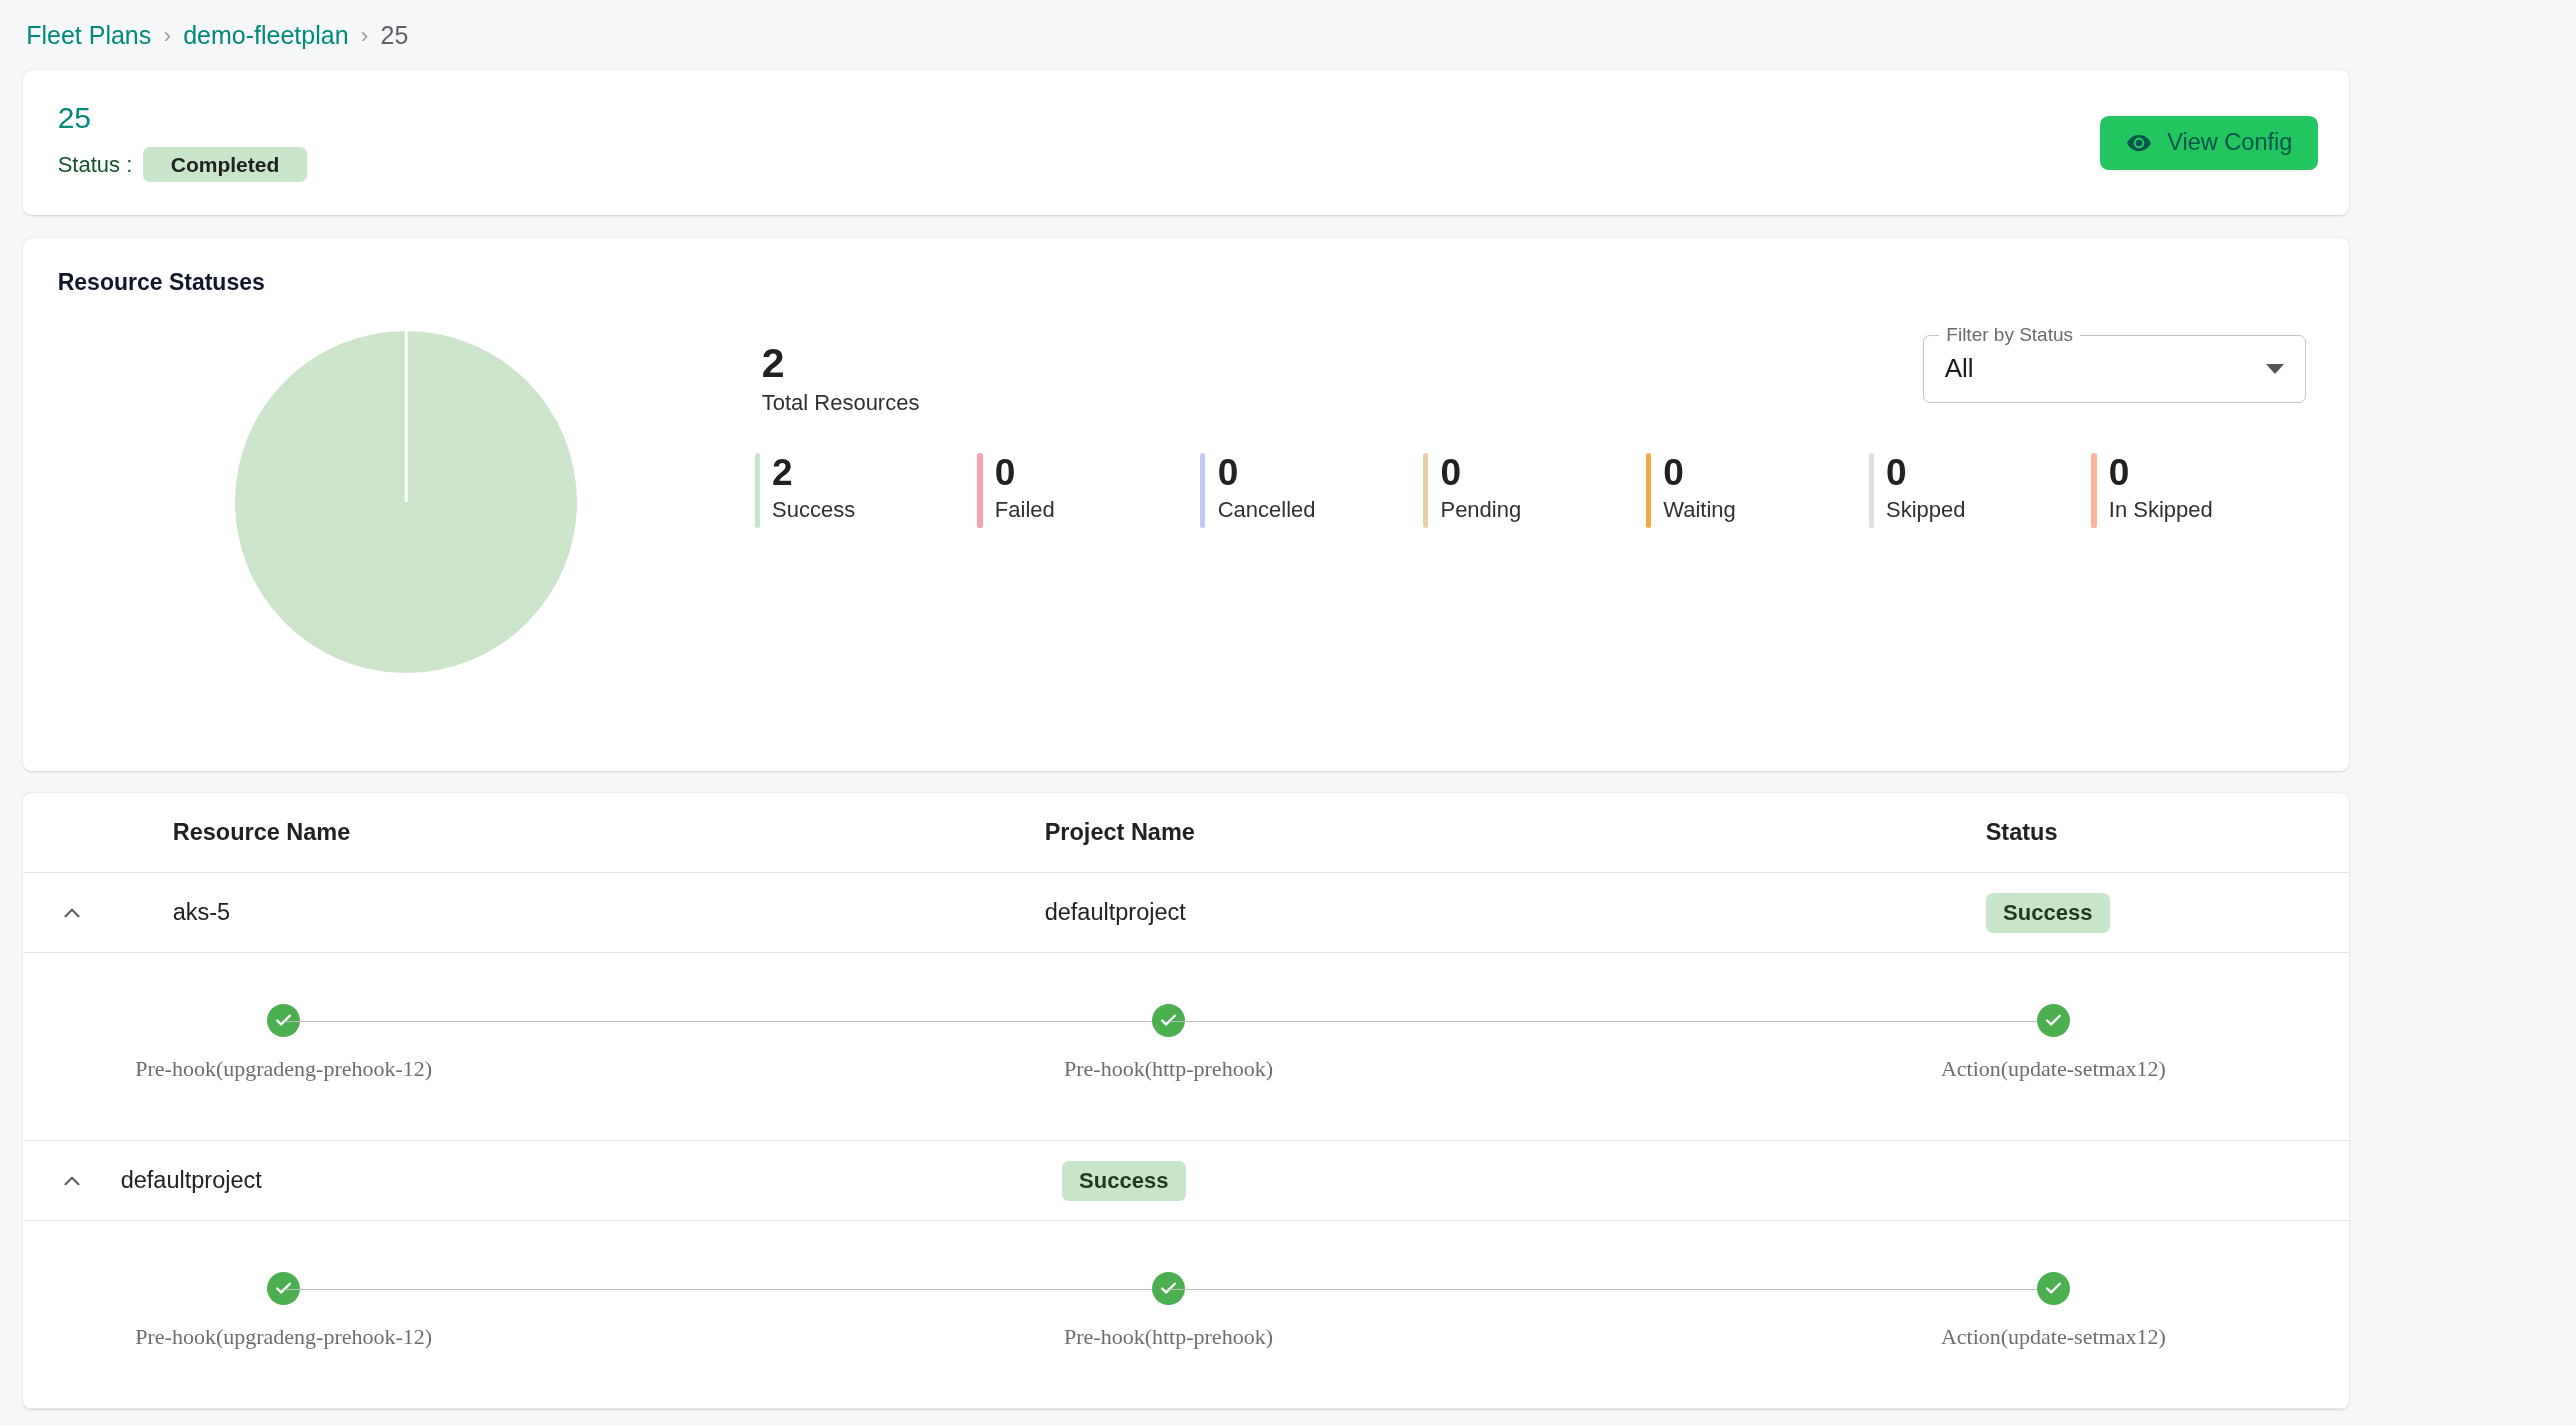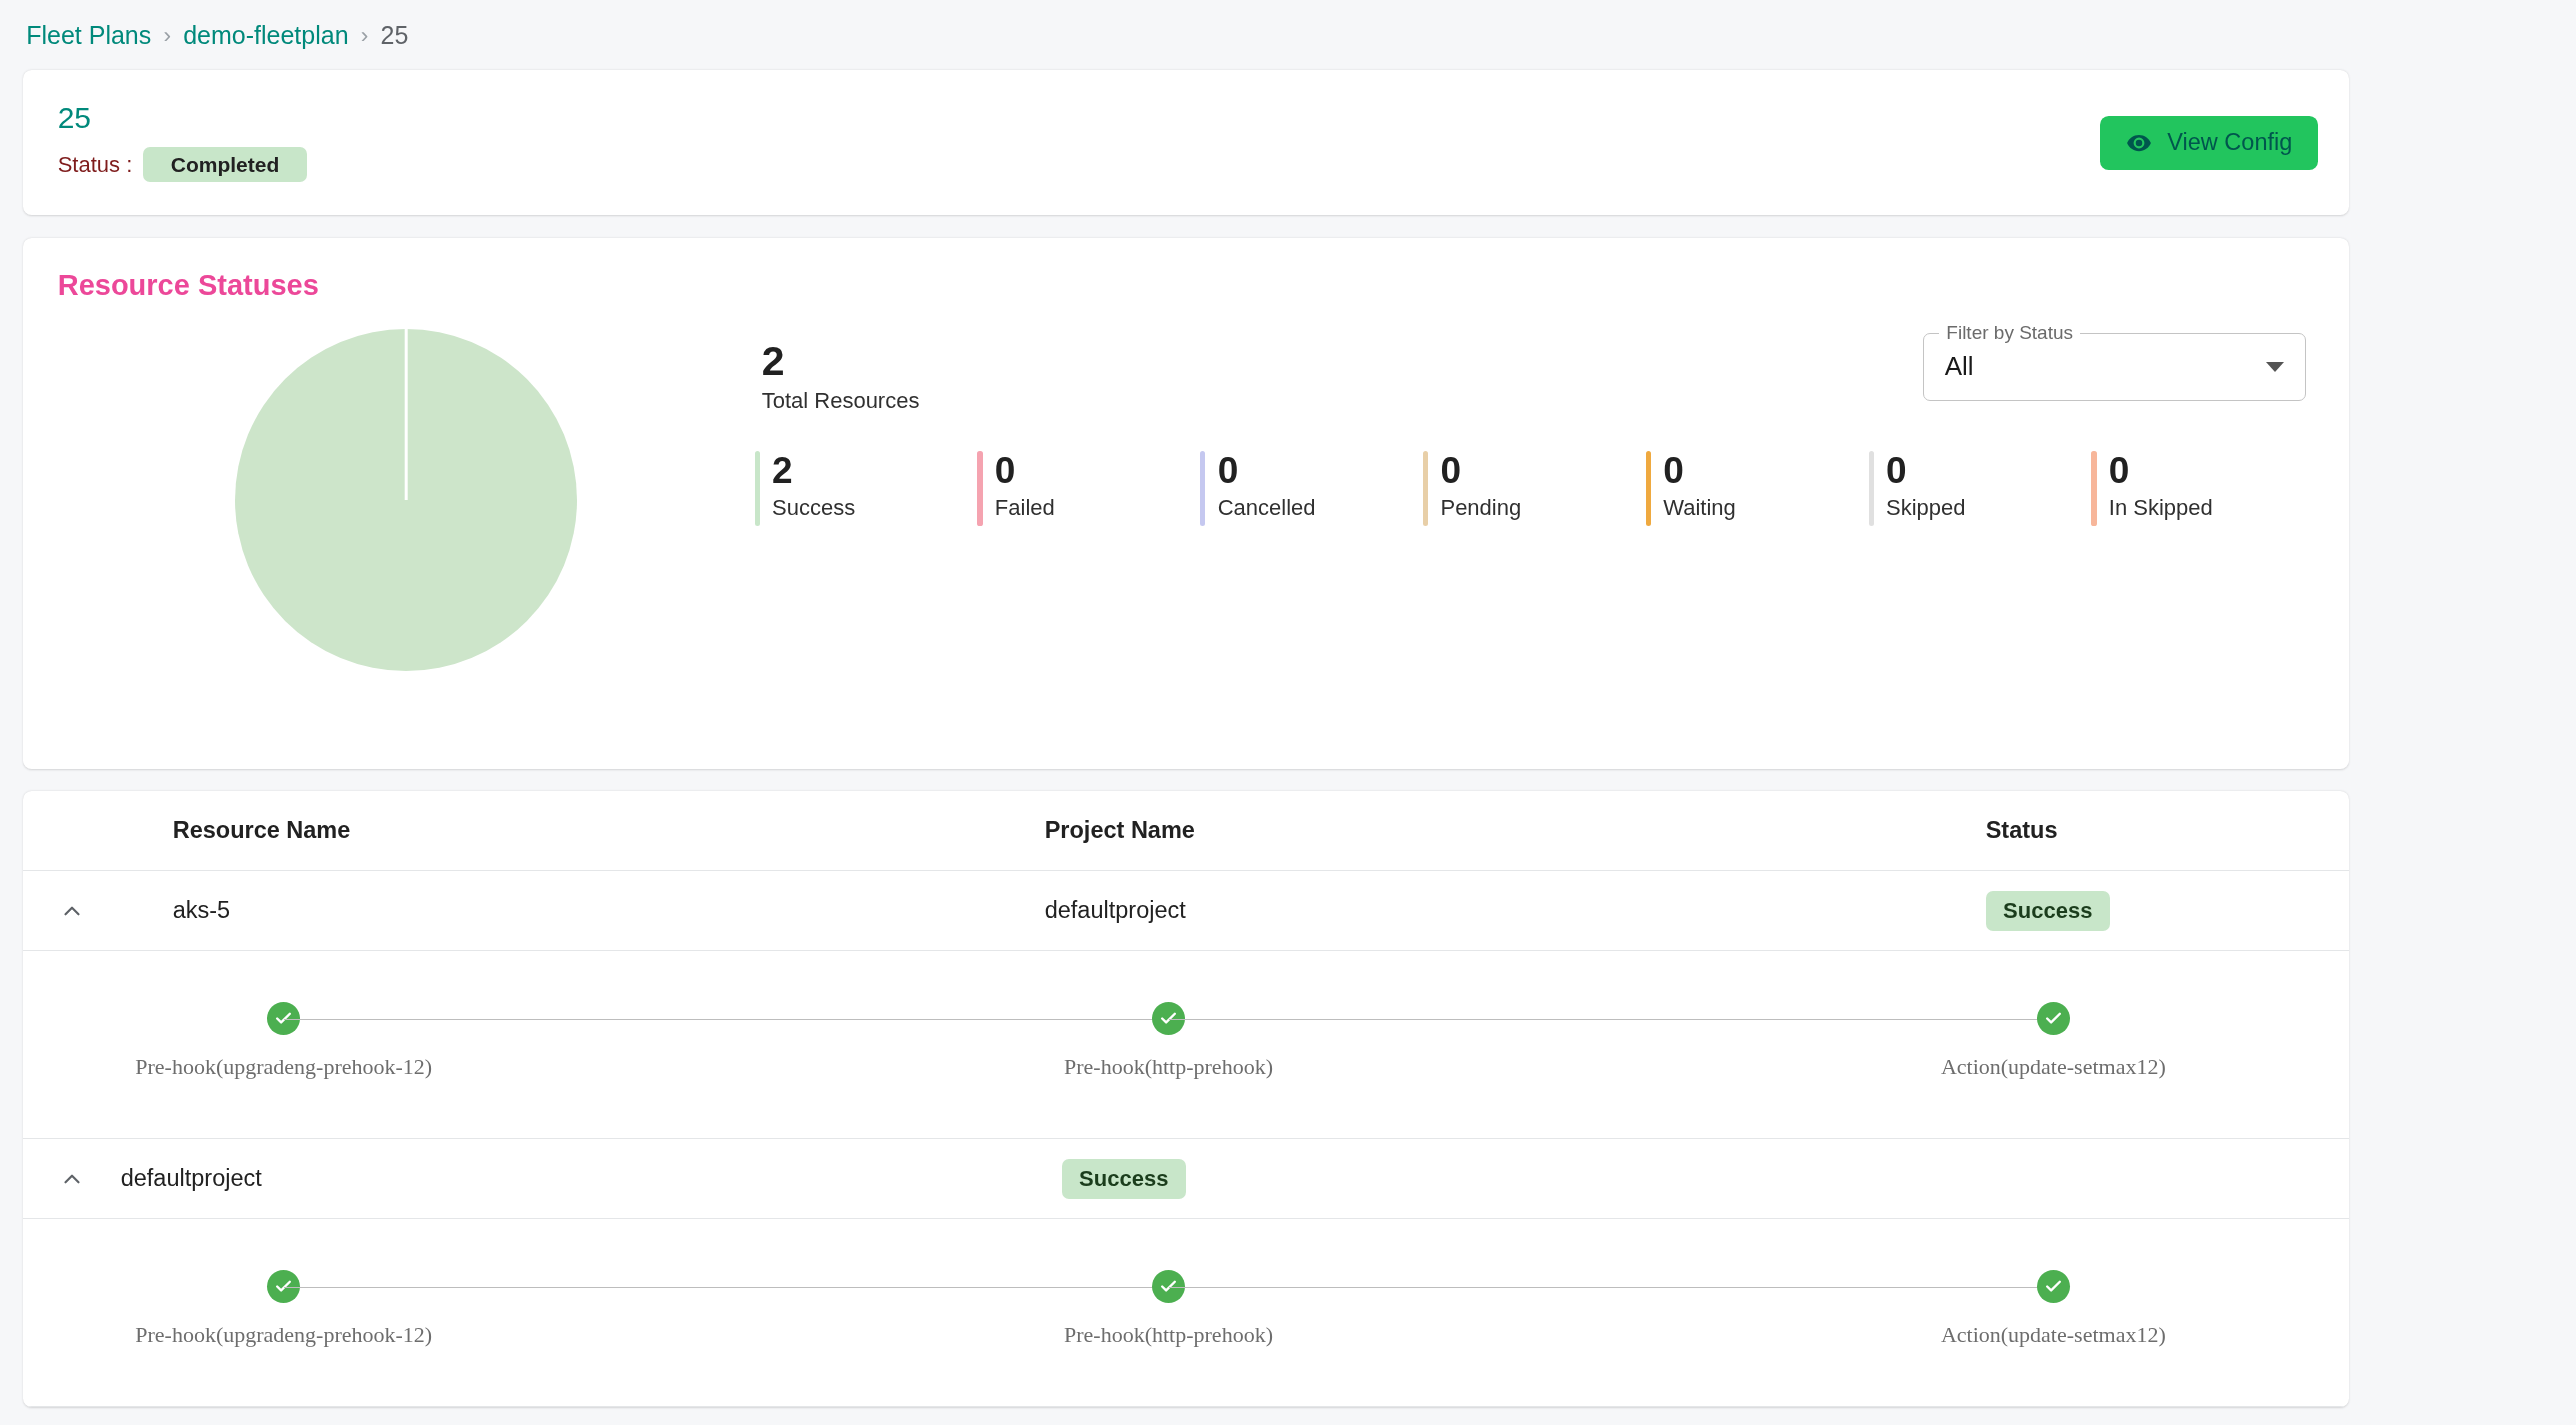--- a/index.html
+++ b/index.html
@@ -44,21 +44,21 @@
     height: 145px;
     display: flex;
     align-items: center;
     justify-content: space-between;
     padding: 0 31px 0 35px;
     margin-bottom: 22.7px;
   }
   .header-left { display: flex; flex-direction: column; gap: 14px; }
   .plan-id { font-size: 30px; color: #00897b; line-height: 1; }
   .status-line { display: flex; align-items: center; gap: 10.5px; }
-  .status-label { font-size: 22px; color: #7f1d1d; }
+  .status-label { font-size: 22px; color: #14532d; }
   .status-chip {
     background: #c8e6c9;
     color: #212121;
     font-size: 21px;
     font-weight: bold;
     border-radius: 7px;
     padding: 7px 28px;
     line-height: 1;
   }
   .view-config-btn {
@@ -72,21 +72,21 @@
     height: 54px;
     padding: 0 26px;
     font-size: 23.5px;
     font-family: "Liberation Sans", sans-serif;
     cursor: pointer;
   }
   .eye-icon { display: flex; align-items: center; }
 
   
   .statuses-card { padding: 31px 35px 38px 35px; margin-bottom: 22.7px; }
-  .section-title { font-size: 29px; color: #ec4899; margin-bottom: 19px; }
+  .section-title { font-size: 23px; color: #0f172a; margin-bottom: 27px; }
 
   .statuses-body {
     display: flex;
     align-items: flex-start;
     position: relative;
     min-height: 410px;
   }
 
   .pie-wrap {
     width: 697px;

